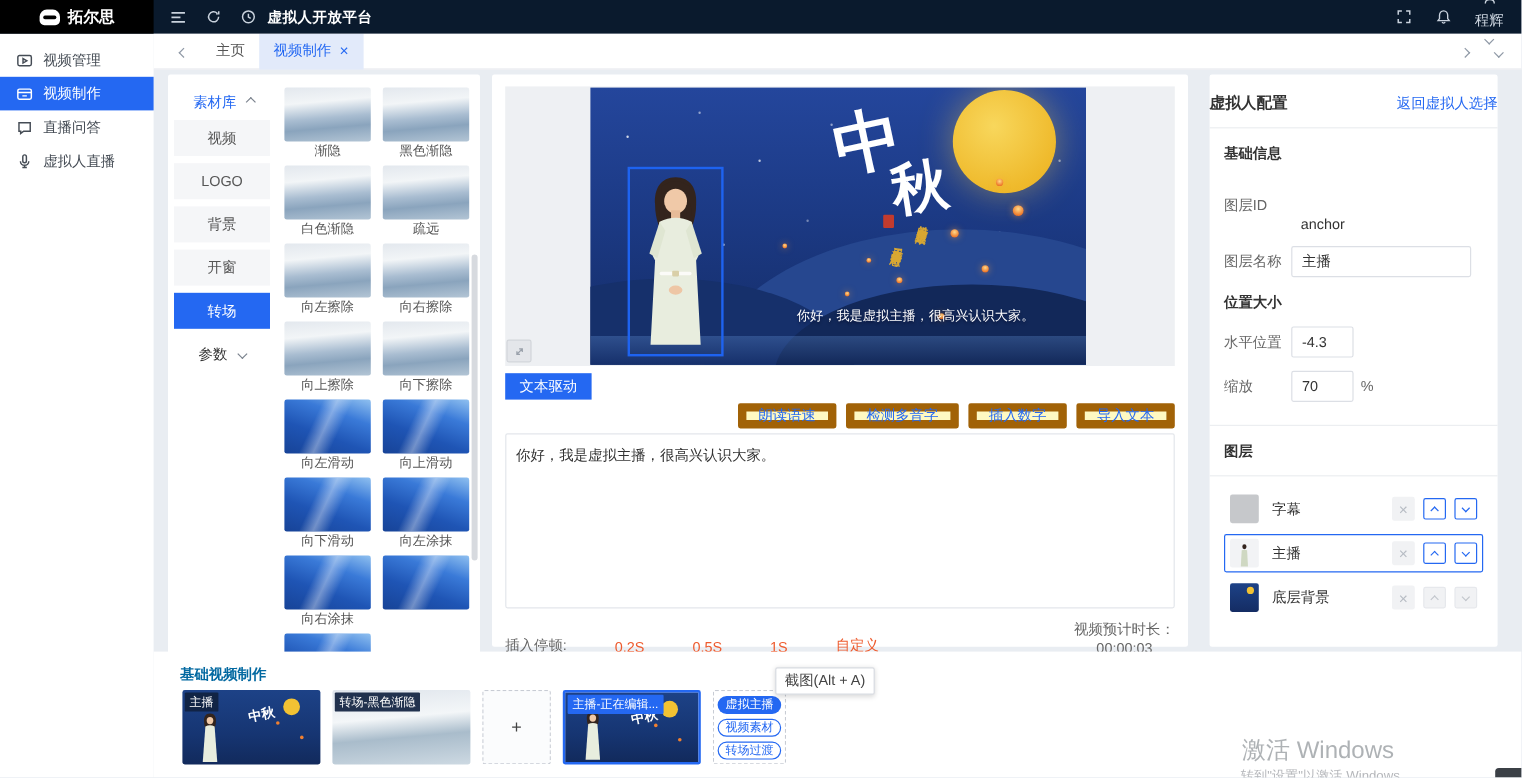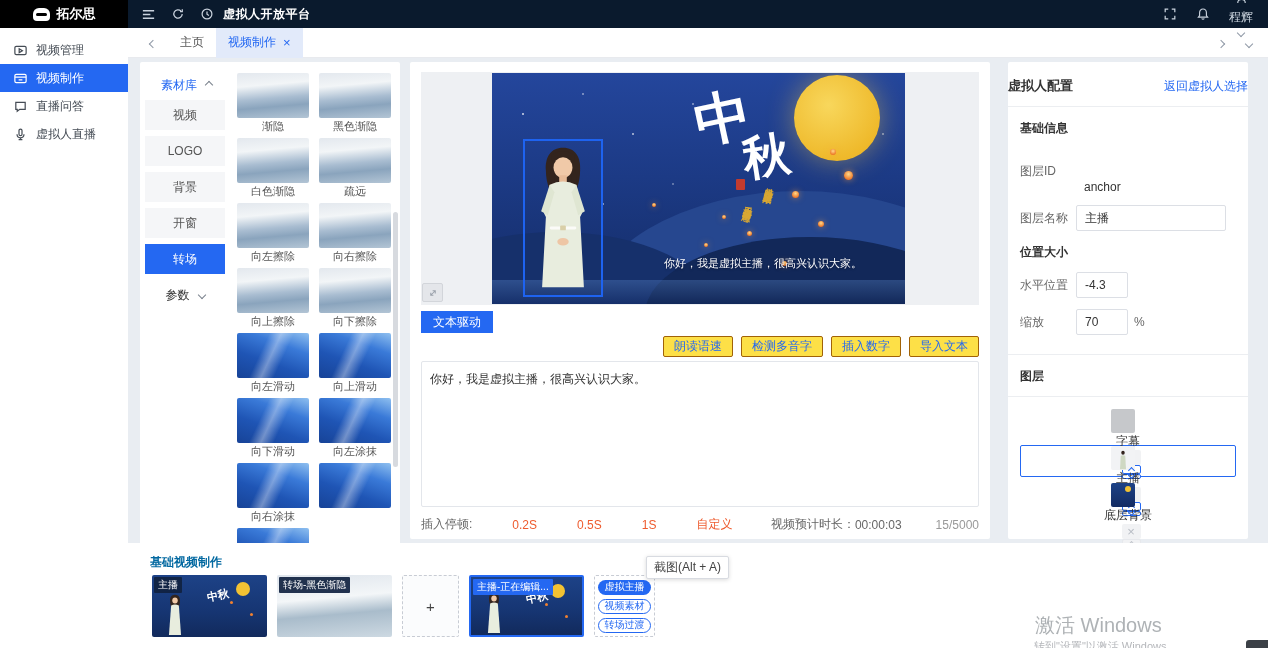--- a/index.html
+++ b/index.html
@@ -94,48 +94,48 @@
   .lan { position:absolute; border-radius:50%;
          background:radial-gradient(circle at 50% 35%,#ffd98a,#f08030 65%,#d9571f);
          box-shadow:0 0 6px rgba(255,160,60,.6); }
   .anchor-sel { position:absolute; left:31px; top:66px; width:80px; height:158px; border:2px solid #1e63f0; cursor:move; }
   .subtitle { position:absolute; left:172px; top:183px; color:#fff; font-size:11px; text-shadow:0 1px 2px rgba(0,0,30,.5); white-space:nowrap; }
   .expand-btn { position:absolute; left:1px; bottom:3px; width:21px; height:19px; background:#e4e6ea;
                 border:1px solid #d2d5da; border-radius:2px; display:flex; align-items:center; justify-content:center; cursor:pointer; }
   .td-tab { margin-top:6px; display:inline-flex; align-items:center; height:22px; padding:0 12px;
             background:#2468f2; color:#fff; cursor:pointer; }
   .btn-row { display:flex; justify-content:flex-end; gap:8px; margin-top:3px; }
-  .obtn { height:21px; padding:0 10px; border:1px solid #a16207; color:#2468f2; background:#fde047;
+  .obtn { height:21px; padding:0 10px; border:7px solid #a16207; color:#2468f2; background:#fef9c3;
           border-radius:2px; display:flex; align-items:center; cursor:pointer; }
   .text-area { margin-top:4px; width:100%; height:146px; border:1px solid #e3e6eb; border-radius:2px;
                padding:8px; color:#333; font-size:12px; line-height:1.6; resize:none; outline:none;
                font-family:inherit; display:block; }
   .ta-footer { display:flex; align-items:center; margin-top:9px; color:#666; }
   .pause-opt { color:#ee5b2e; margin-left:40px; cursor:pointer; }
-  .ta-right { margin-left:auto; display:flex; align-items:center; }
+  .ta-right { margin-left:auto; display:flex; align-items:center;flex-direction:column; }
   .counter { color:#999; margin-left:34px; }
 
   
   .card-config { left:1008px; top:62px; width:240px; height:477px; }
   .cfg-head { display:flex; align-items:flex-end; justify-content:space-between; padding:15px 0 11px; }
   .cfg-title { font-size:13px; font-weight:bold; color:#333; }
   .cfg-link { color:#2468f2; cursor:pointer; }
   .divider { height:1px; background:#eceef1; }
   .cfg-body { padding:0 12px; }
   .sec-title { font-weight:bold; color:#333; margin:13px 0 11px; }
   .frow { display:flex; align-items:center; margin-bottom:11px; color:#666; }
   .frow label { width:56px; flex:0 0 auto; }
   .plain-val { color:#333; }
   .inp { height:26px; border:1px solid #dcdfe5; border-radius:2px; padding:0 8px; font-size:12px;
          color:#333; font-family:inherit; outline:none; background:#fff; }
   .inp-name { width:150px; }
   .inp-sm { width:52px; }
   .unit { margin-left:6px; color:#666; }
   .layer-row { display:flex; align-items:center; height:32px; margin:5px 0; border:1px solid transparent;
-               border-radius:2px; padding:0 4px; cursor:pointer;flex-direction:column; }
+               border-radius:2px; padding:0 4px; cursor:pointer; }
   .layer-row.selected { border-color:#2468f2; }
   .layer-thumb { width:24px; height:24px; margin-right:11px; border-radius:2px; flex:0 0 auto; }
   .lt-gray { background:#c6c8cb; }
   .lt-person { background:#f2f3f5; display:flex; align-items:flex-end; justify-content:center; overflow:hidden; }
   .lt-bg { background:linear-gradient(180deg,#1d4287,#142c63); position:relative; overflow:hidden; }
   .lt-bg::after { content:""; position:absolute; right:4px; top:3px; width:6px; height:6px; border-radius:50%; background:#f2c233; }
   .layer-name { flex:1; color:#333; }
   .x-btn { width:19px; height:20px; background:#f1f2f4; border-radius:2px; color:#b7bcc4; display:flex;
            align-items:center; justify-content:center; font-size:13px; margin-left:6px; cursor:pointer; }
   .ud-btn { width:19px; height:18px; border:1px solid #2468f2; border-radius:2px; display:flex; background:#fff;

